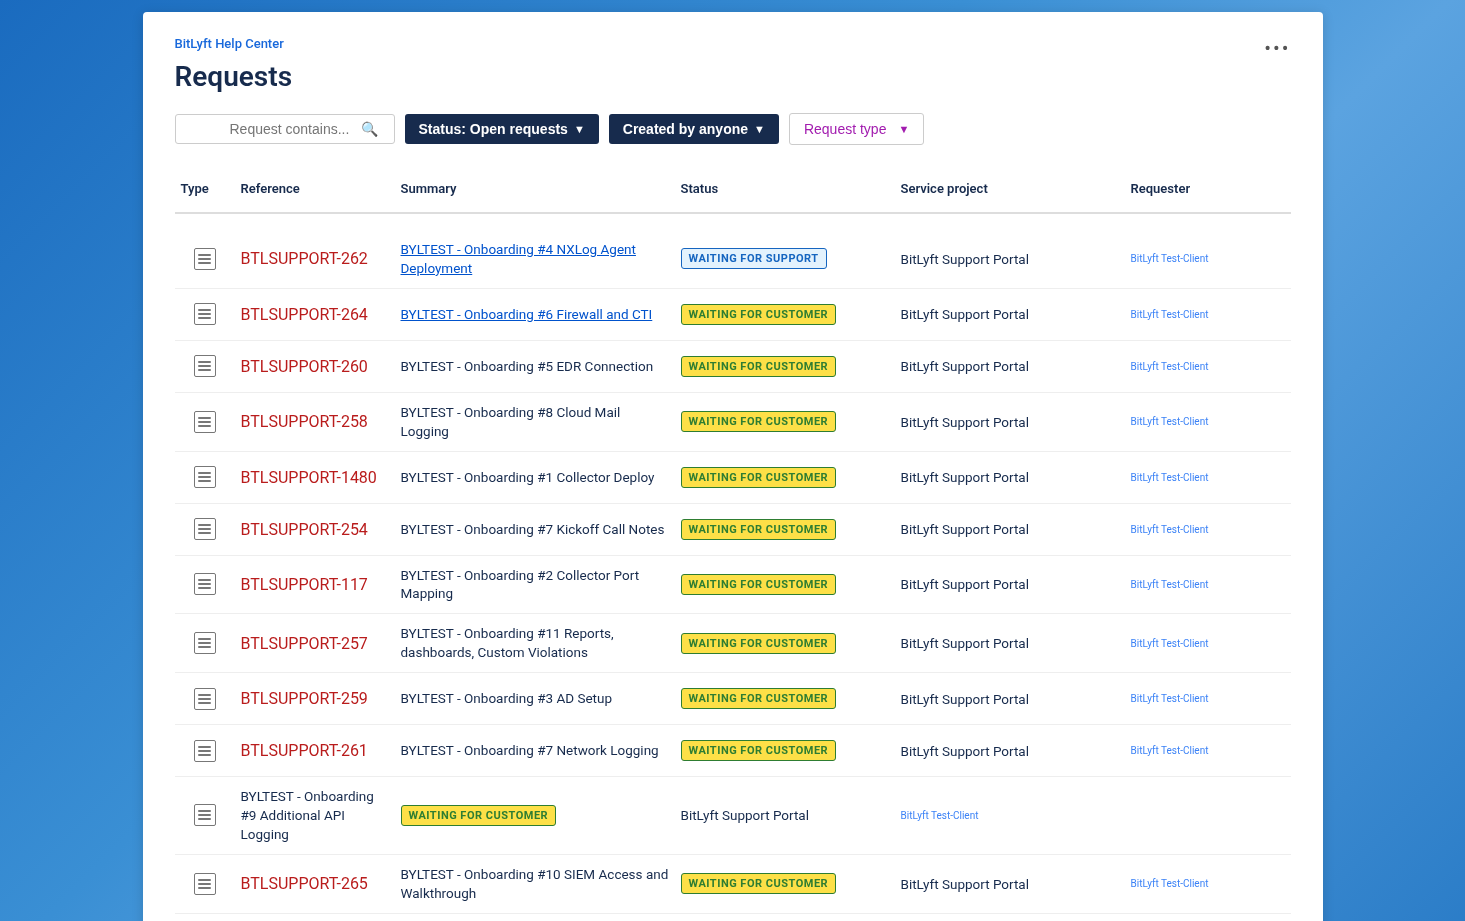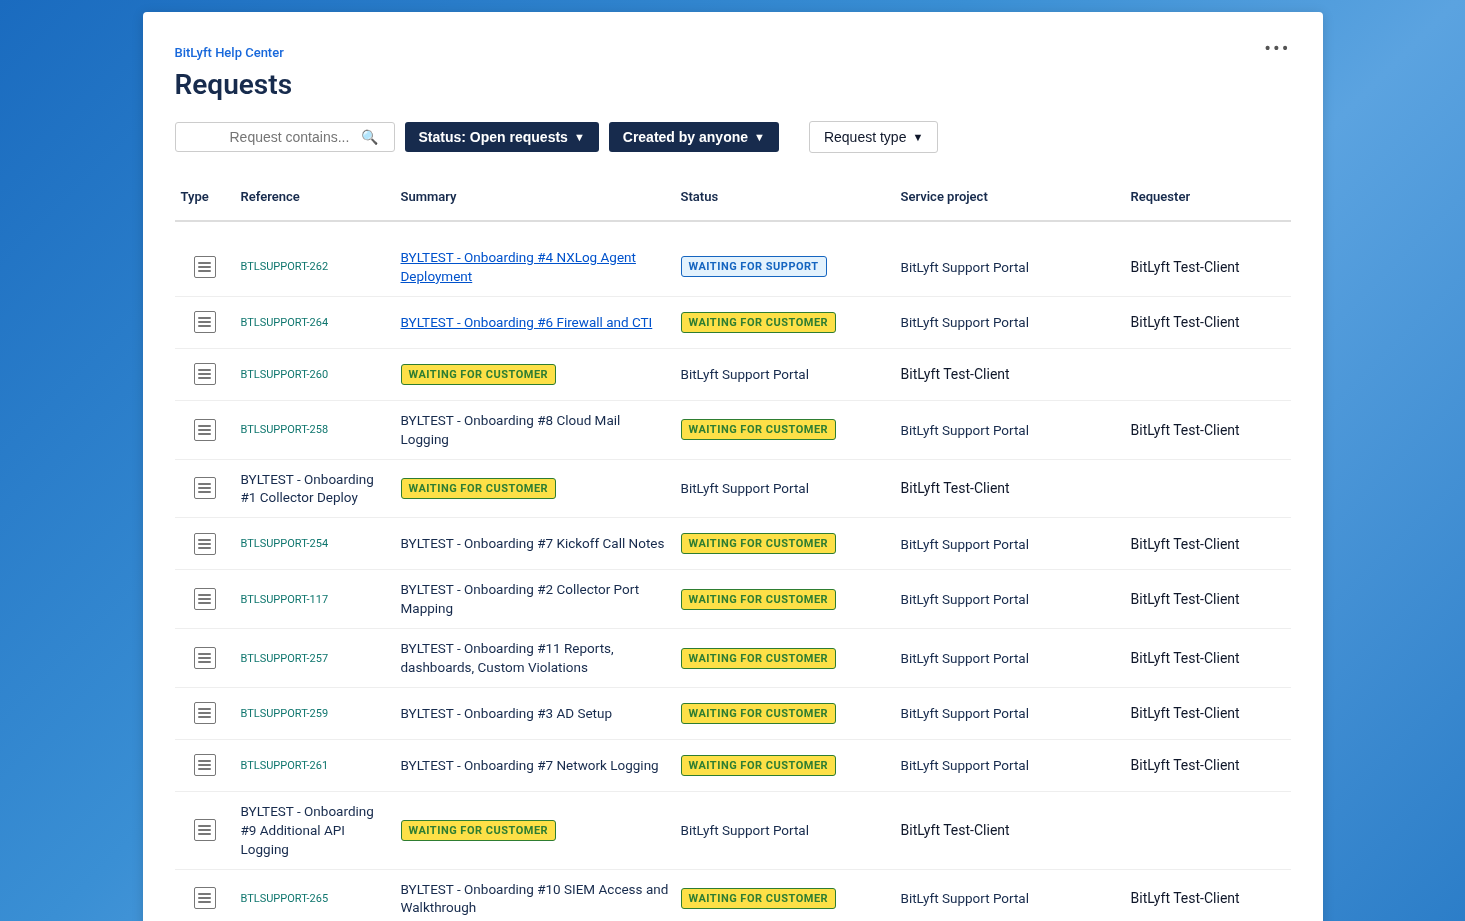--- a/index.html
+++ b/index.html
@@ -17,22 +17,21 @@
       border-radius: 4px;
       width: 1180px;
       min-height: 890px;
       padding: 24px 32px;
       position: relative;
       box-shadow: 0 2px 12px rgba(0,0,0,0.15);
     }
     .top-bar {
       display: flex;
       justify-content: space-between;
-      align-items: flex-end;
-      margin-bottom: 8px;
+      align-items: flex-start;
     }
     .app-title {
       color: #1868db;
       font-size: 13px;
       font-weight: 500;
     }
     .more-options {
       display: flex;
       gap: 4px;
       align-items: center;
@@ -89,30 +88,29 @@
       font-size: 14px;
       cursor: pointer;
       font-weight: 700;
     }
     .filter-btn .chevron {
       font-size: 11px;
     }
     .filter-btn-light {
       display: flex;
       align-items: center;
-      gap: 6px;
+      gap: 12px;
       background: #fff;
-      color: #0f172a;
+      color: #a21caf;
       border: 1px solid #ccc;
       border-radius: 3px;
       padding: 7px 14px;
       font-size: 14px;
       cursor: pointer;
       font-weight: 500;
-      margin-left: 20px;
     }
     .filter-btn-light .chevron {
       font-size: 11px;
     }
     .table-container {
       width: 100%;
     }
     .table-header {
       display: grid;
       grid-template-columns: 60px 160px 280px 220px 230px 160px;
@@ -137,22 +135,22 @@
       font-size: 13.5px;
       color: #172b4d;
       padding: 10px 6px;
     }
     .type-icon {
       display: flex;
       align-items: center;
       justify-content: center;
     }
     .ref-cell {
-      color: #0f766e;
-      font-size: 11px;
+      color: #b91c1c;
+      font-size: 16px;
     }
     .summary-link {
       color: #0052cc;
       text-decoration: underline;
       cursor: pointer;
       font-size: 13.5px;
       line-height: 1.4;
     }
     .summary-text {
       color: #172b4d;
@@ -176,22 +174,22 @@
     .status-waiting-customer {
       background: #fde047;
       color: #2e7d32;
       border: 1.5px solid #2e7d32;
     }
     .service-cell {
       font-size: 13.5px;
       color: #172b4d;
     }
     .requester-cell {
-      font-size: 14px;
-      color: #0f172a;
+      font-size: 10px;
+      color: #3b82f6;
     }
   </style>
 </head>
 <body>
 
 <div class="main-container">
   <div class="top-bar">
     <span class="app-title">BitLyft Help Center</span>
     <div class="more-options">•••</div>
   </div>
@@ -258,20 +256,21 @@
         </div>
         <div class="table-row">
           <div class="table-cell type-icon">
     <div style="width:22px;height:22px;border:1.5px solid #777;border-radius:2px;display:flex;flex-direction:column;justify-content:center;align-items:center;gap:2px;padding:3px;">
       <div style="width:13px;height:2px;background:#777;border-radius:1px;"></div>
       <div style="width:13px;height:2px;background:#777;border-radius:1px;"></div>
       <div style="width:13px;height:2px;background:#777;border-radius:1px;"></div>
     </div>
   </div>
           <div class="table-cell ref-cell">BTLSUPPORT-260</div>
+          <div class="table-cell"><span class="summary-text">BYLTEST - Onboarding #5 EDR Connection</span></div>
           <div class="table-cell"><span class="status-badge status-waiting-customer">WAITING FOR CUSTOMER</span></div>
           <div class="table-cell service-cell">BitLyft Support Portal</div>
           <div class="table-cell requester-cell">BitLyft Test-Client</div>
         </div>
         <div class="table-row">
           <div class="table-cell type-icon">
     <div style="width:22px;height:22px;border:1.5px solid #777;border-radius:2px;display:flex;flex-direction:column;justify-content:center;align-items:center;gap:2px;padding:3px;">
       <div style="width:13px;height:2px;background:#777;border-radius:1px;"></div>
       <div style="width:13px;height:2px;background:#777;border-radius:1px;"></div>
       <div style="width:13px;height:2px;background:#777;border-radius:1px;"></div>
@@ -284,20 +283,21 @@
           <div class="table-cell requester-cell">BitLyft Test-Client</div>
         </div>
         <div class="table-row">
           <div class="table-cell type-icon">
     <div style="width:22px;height:22px;border:1.5px solid #777;border-radius:2px;display:flex;flex-direction:column;justify-content:center;align-items:center;gap:2px;padding:3px;">
       <div style="width:13px;height:2px;background:#777;border-radius:1px;"></div>
       <div style="width:13px;height:2px;background:#777;border-radius:1px;"></div>
       <div style="width:13px;height:2px;background:#777;border-radius:1px;"></div>
     </div>
   </div>
+          <div class="table-cell ref-cell">BTLSUPPORT-1480</div>
           <div class="table-cell"><span class="summary-text">BYLTEST - Onboarding #1 Collector Deploy</span></div>
           <div class="table-cell"><span class="status-badge status-waiting-customer">WAITING FOR CUSTOMER</span></div>
           <div class="table-cell service-cell">BitLyft Support Portal</div>
           <div class="table-cell requester-cell">BitLyft Test-Client</div>
         </div>
         <div class="table-row">
           <div class="table-cell type-icon">
     <div style="width:22px;height:22px;border:1.5px solid #777;border-radius:2px;display:flex;flex-direction:column;justify-content:center;align-items:center;gap:2px;padding:3px;">
       <div style="width:13px;height:2px;background:#777;border-radius:1px;"></div>
       <div style="width:13px;height:2px;background:#777;border-radius:1px;"></div>

